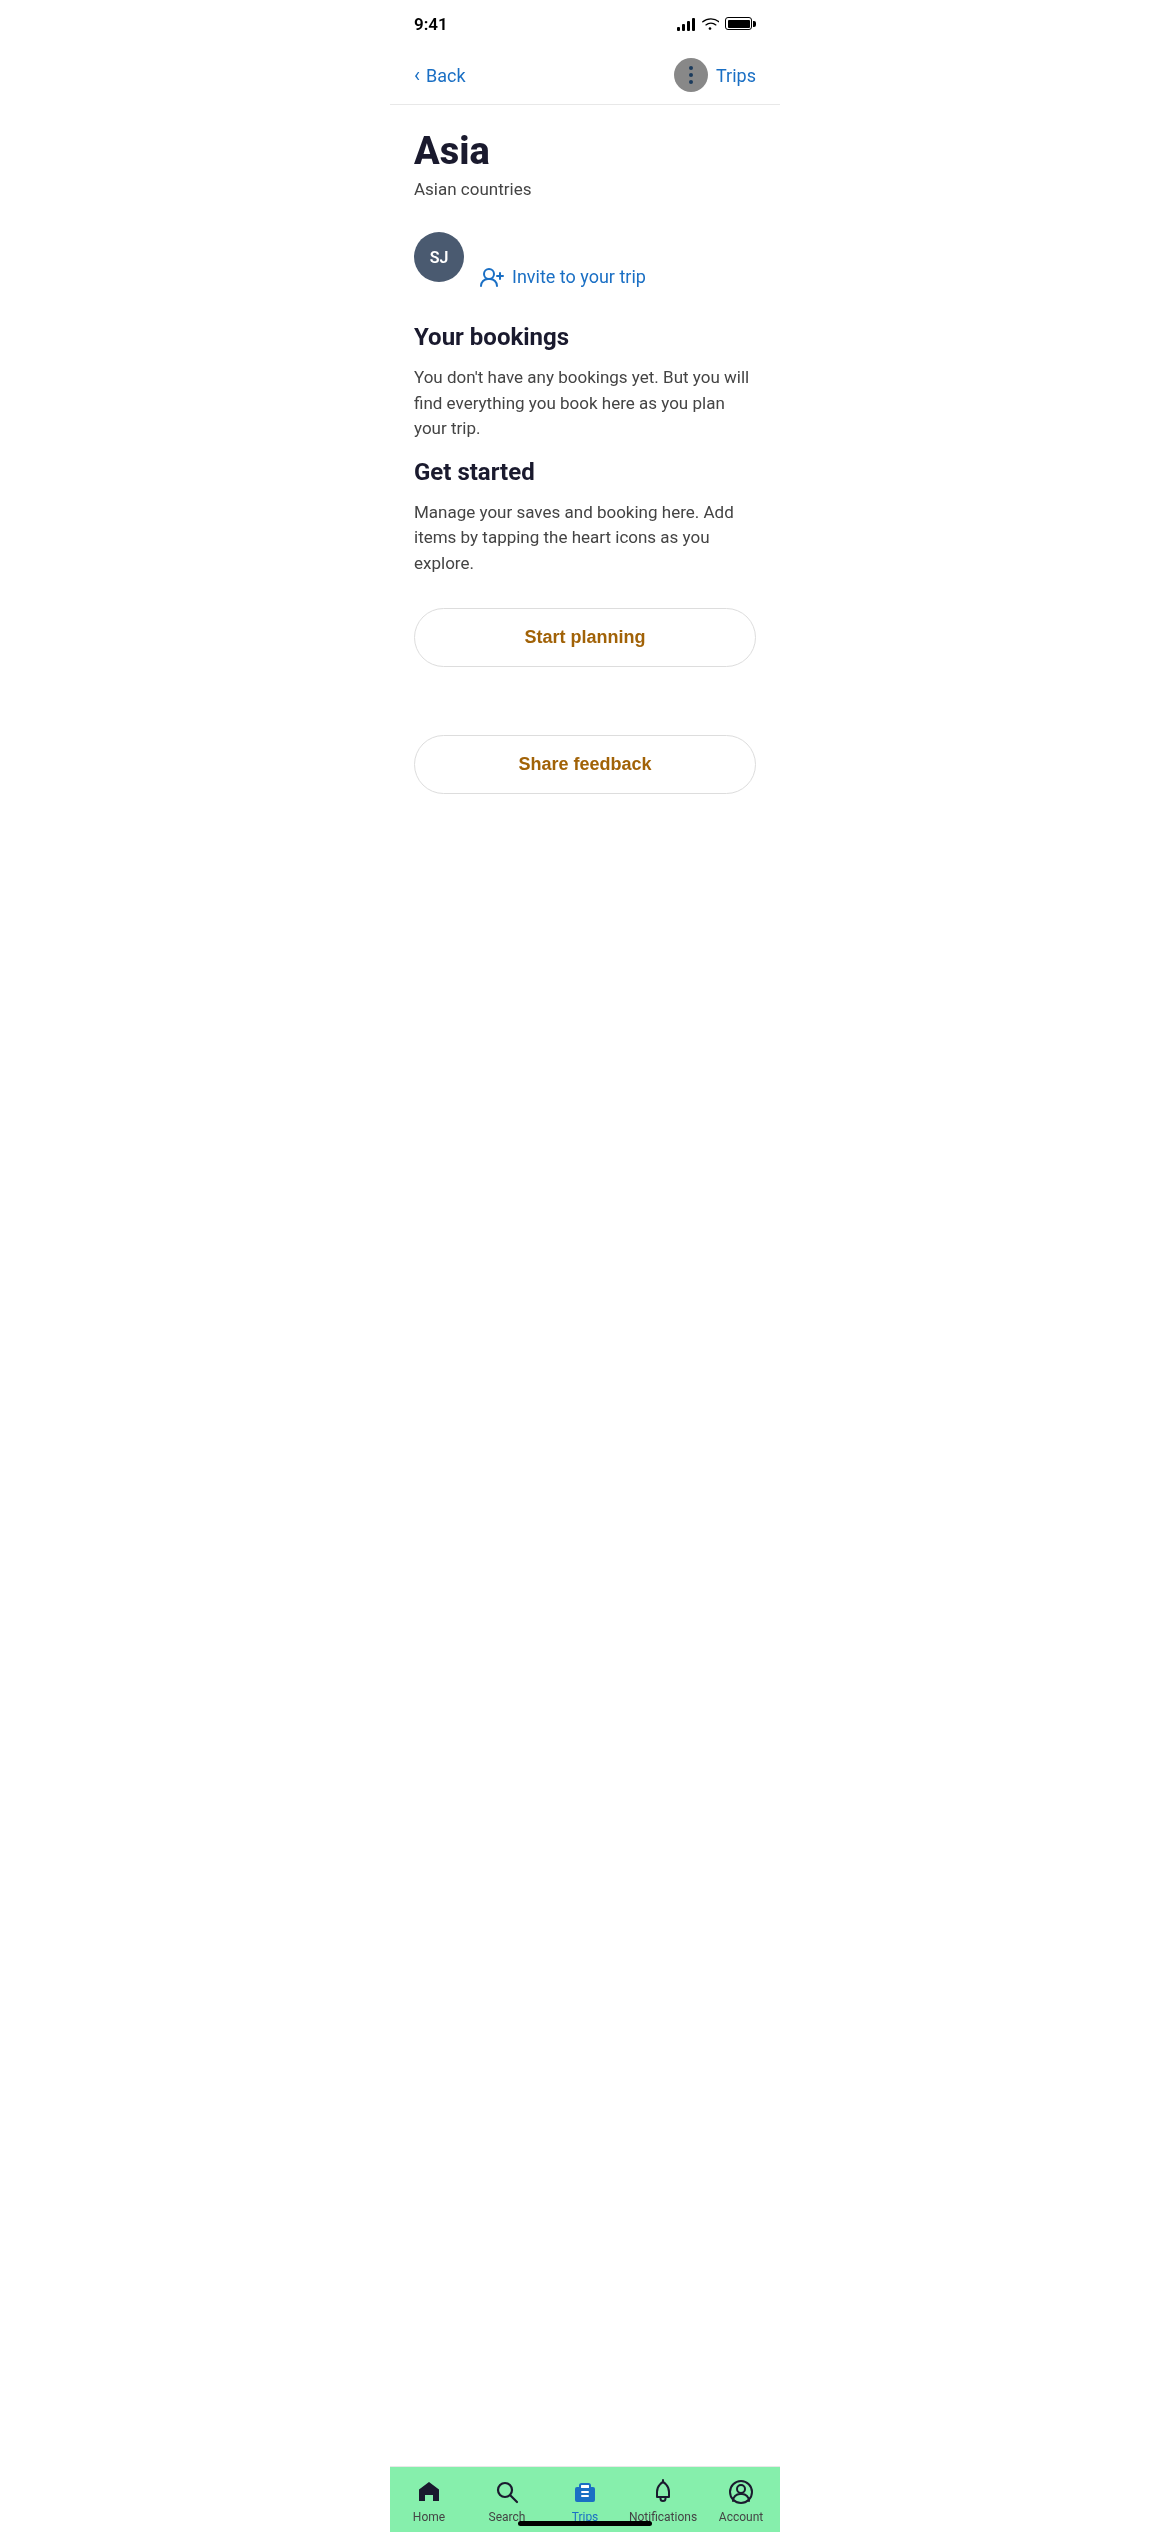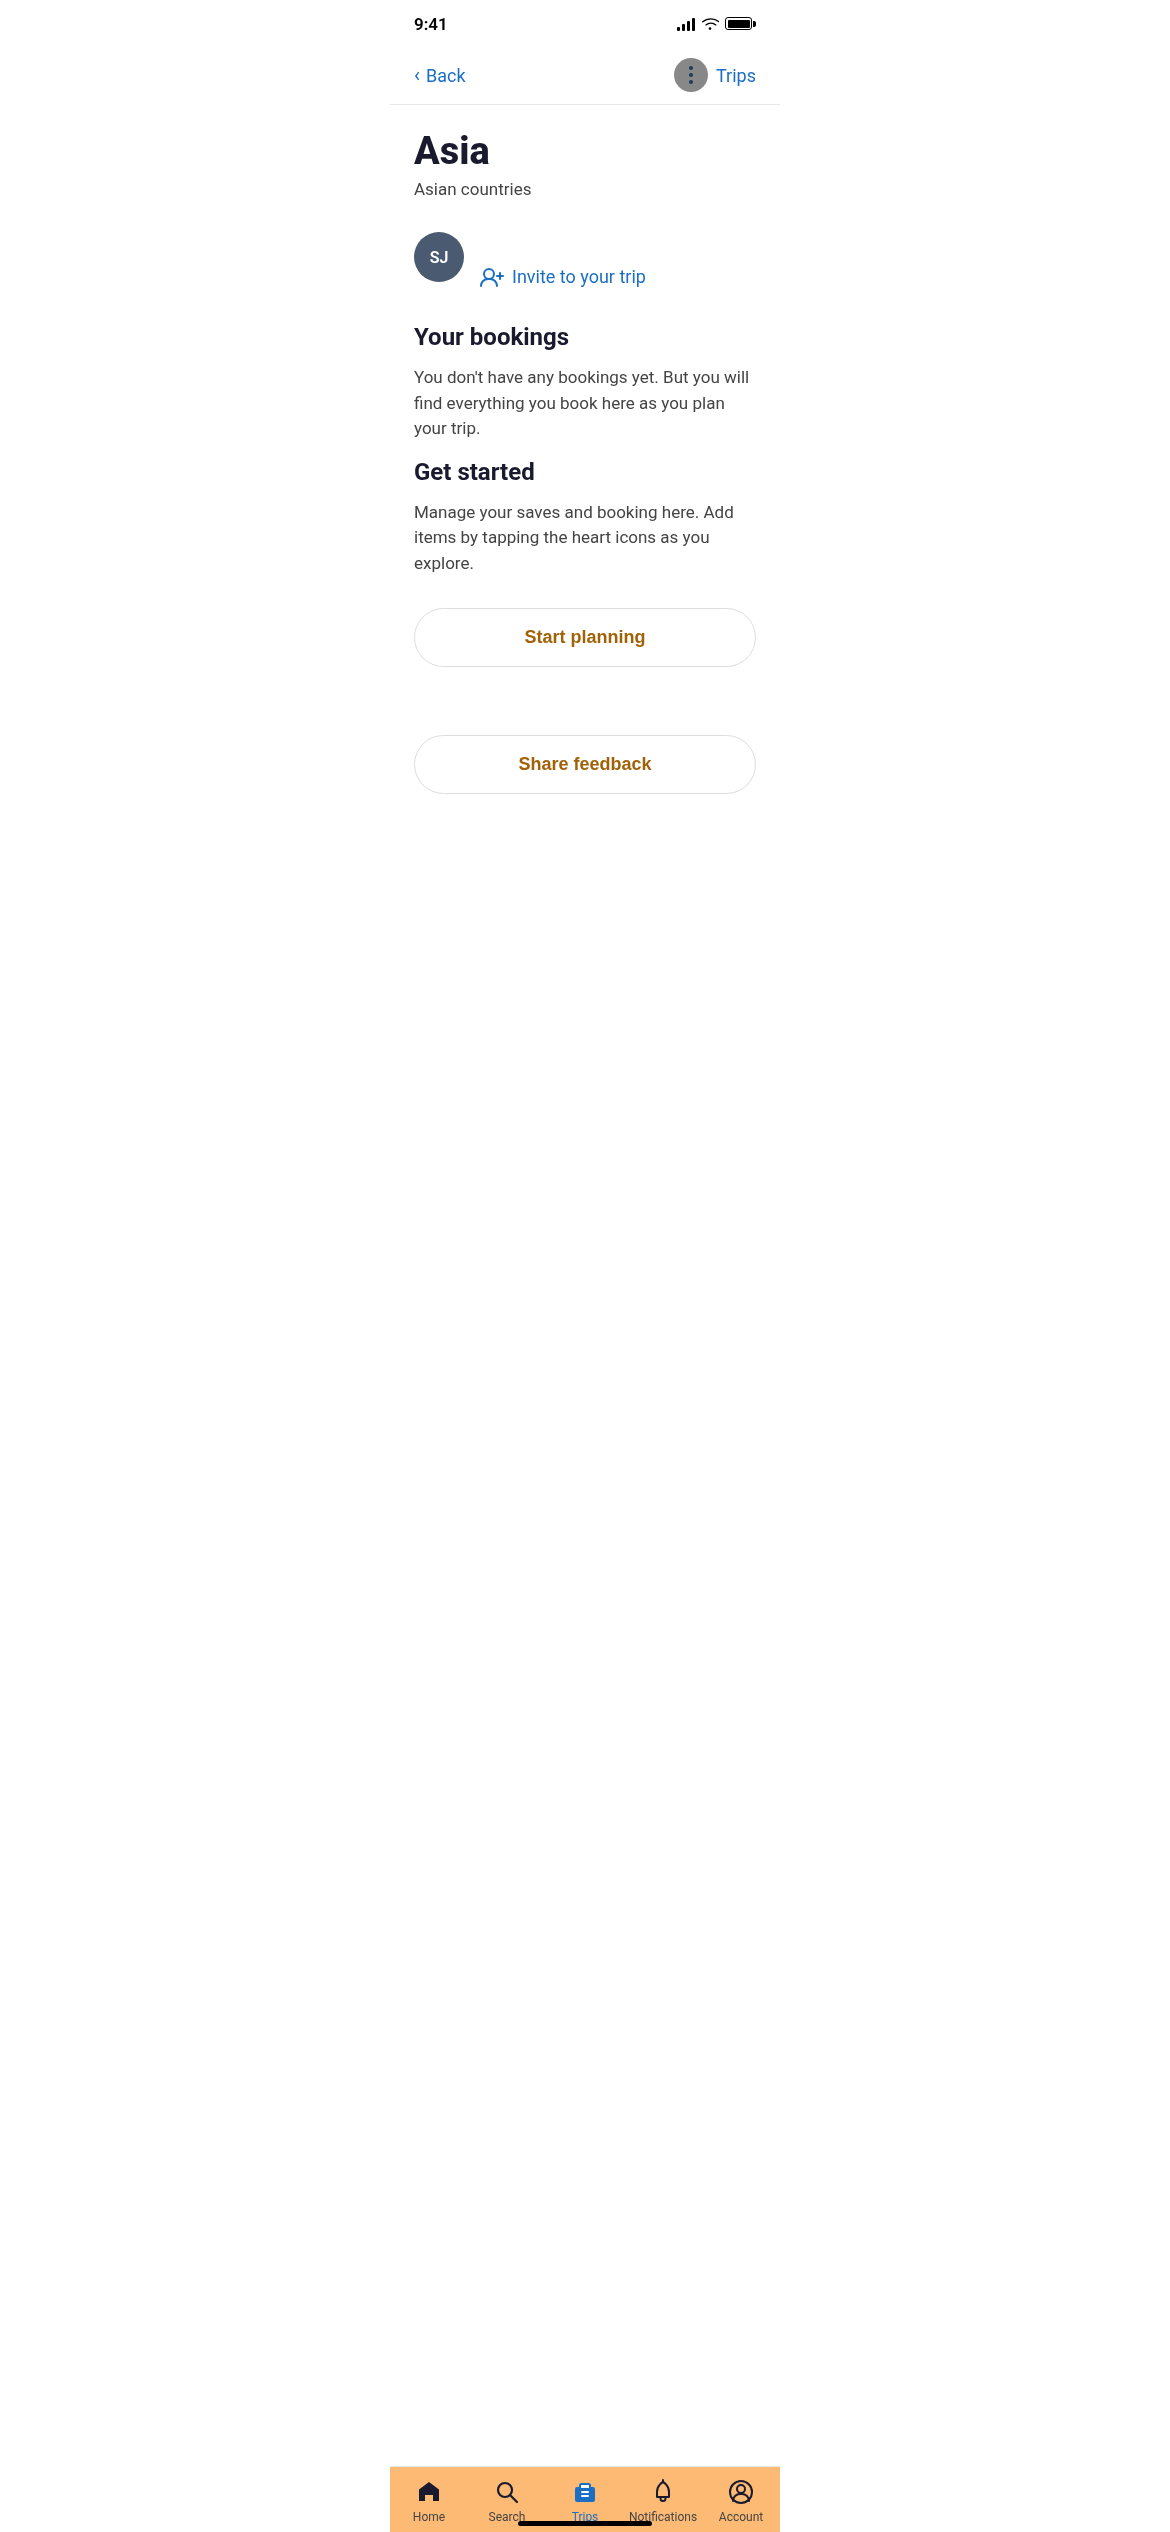--- a/index.html
+++ b/index.html
@@ -266,21 +266,21 @@
       margin-bottom: 4px;
     }
 
     
     .bottom-nav {
       position: fixed;
       bottom: 0;
       left: 50%;
       transform: translateX(-50%);
       width: 390px;
-      background: #fdba74;
+      background: #86efac;
       border-top: 1px solid #e8e8e8;
       display: flex;
       justify-content: space-around;
       align-items: center;
       padding: 12px 0 8px;
       z-index: 100;
     }
 
     .nav-item {
       display: flex;

